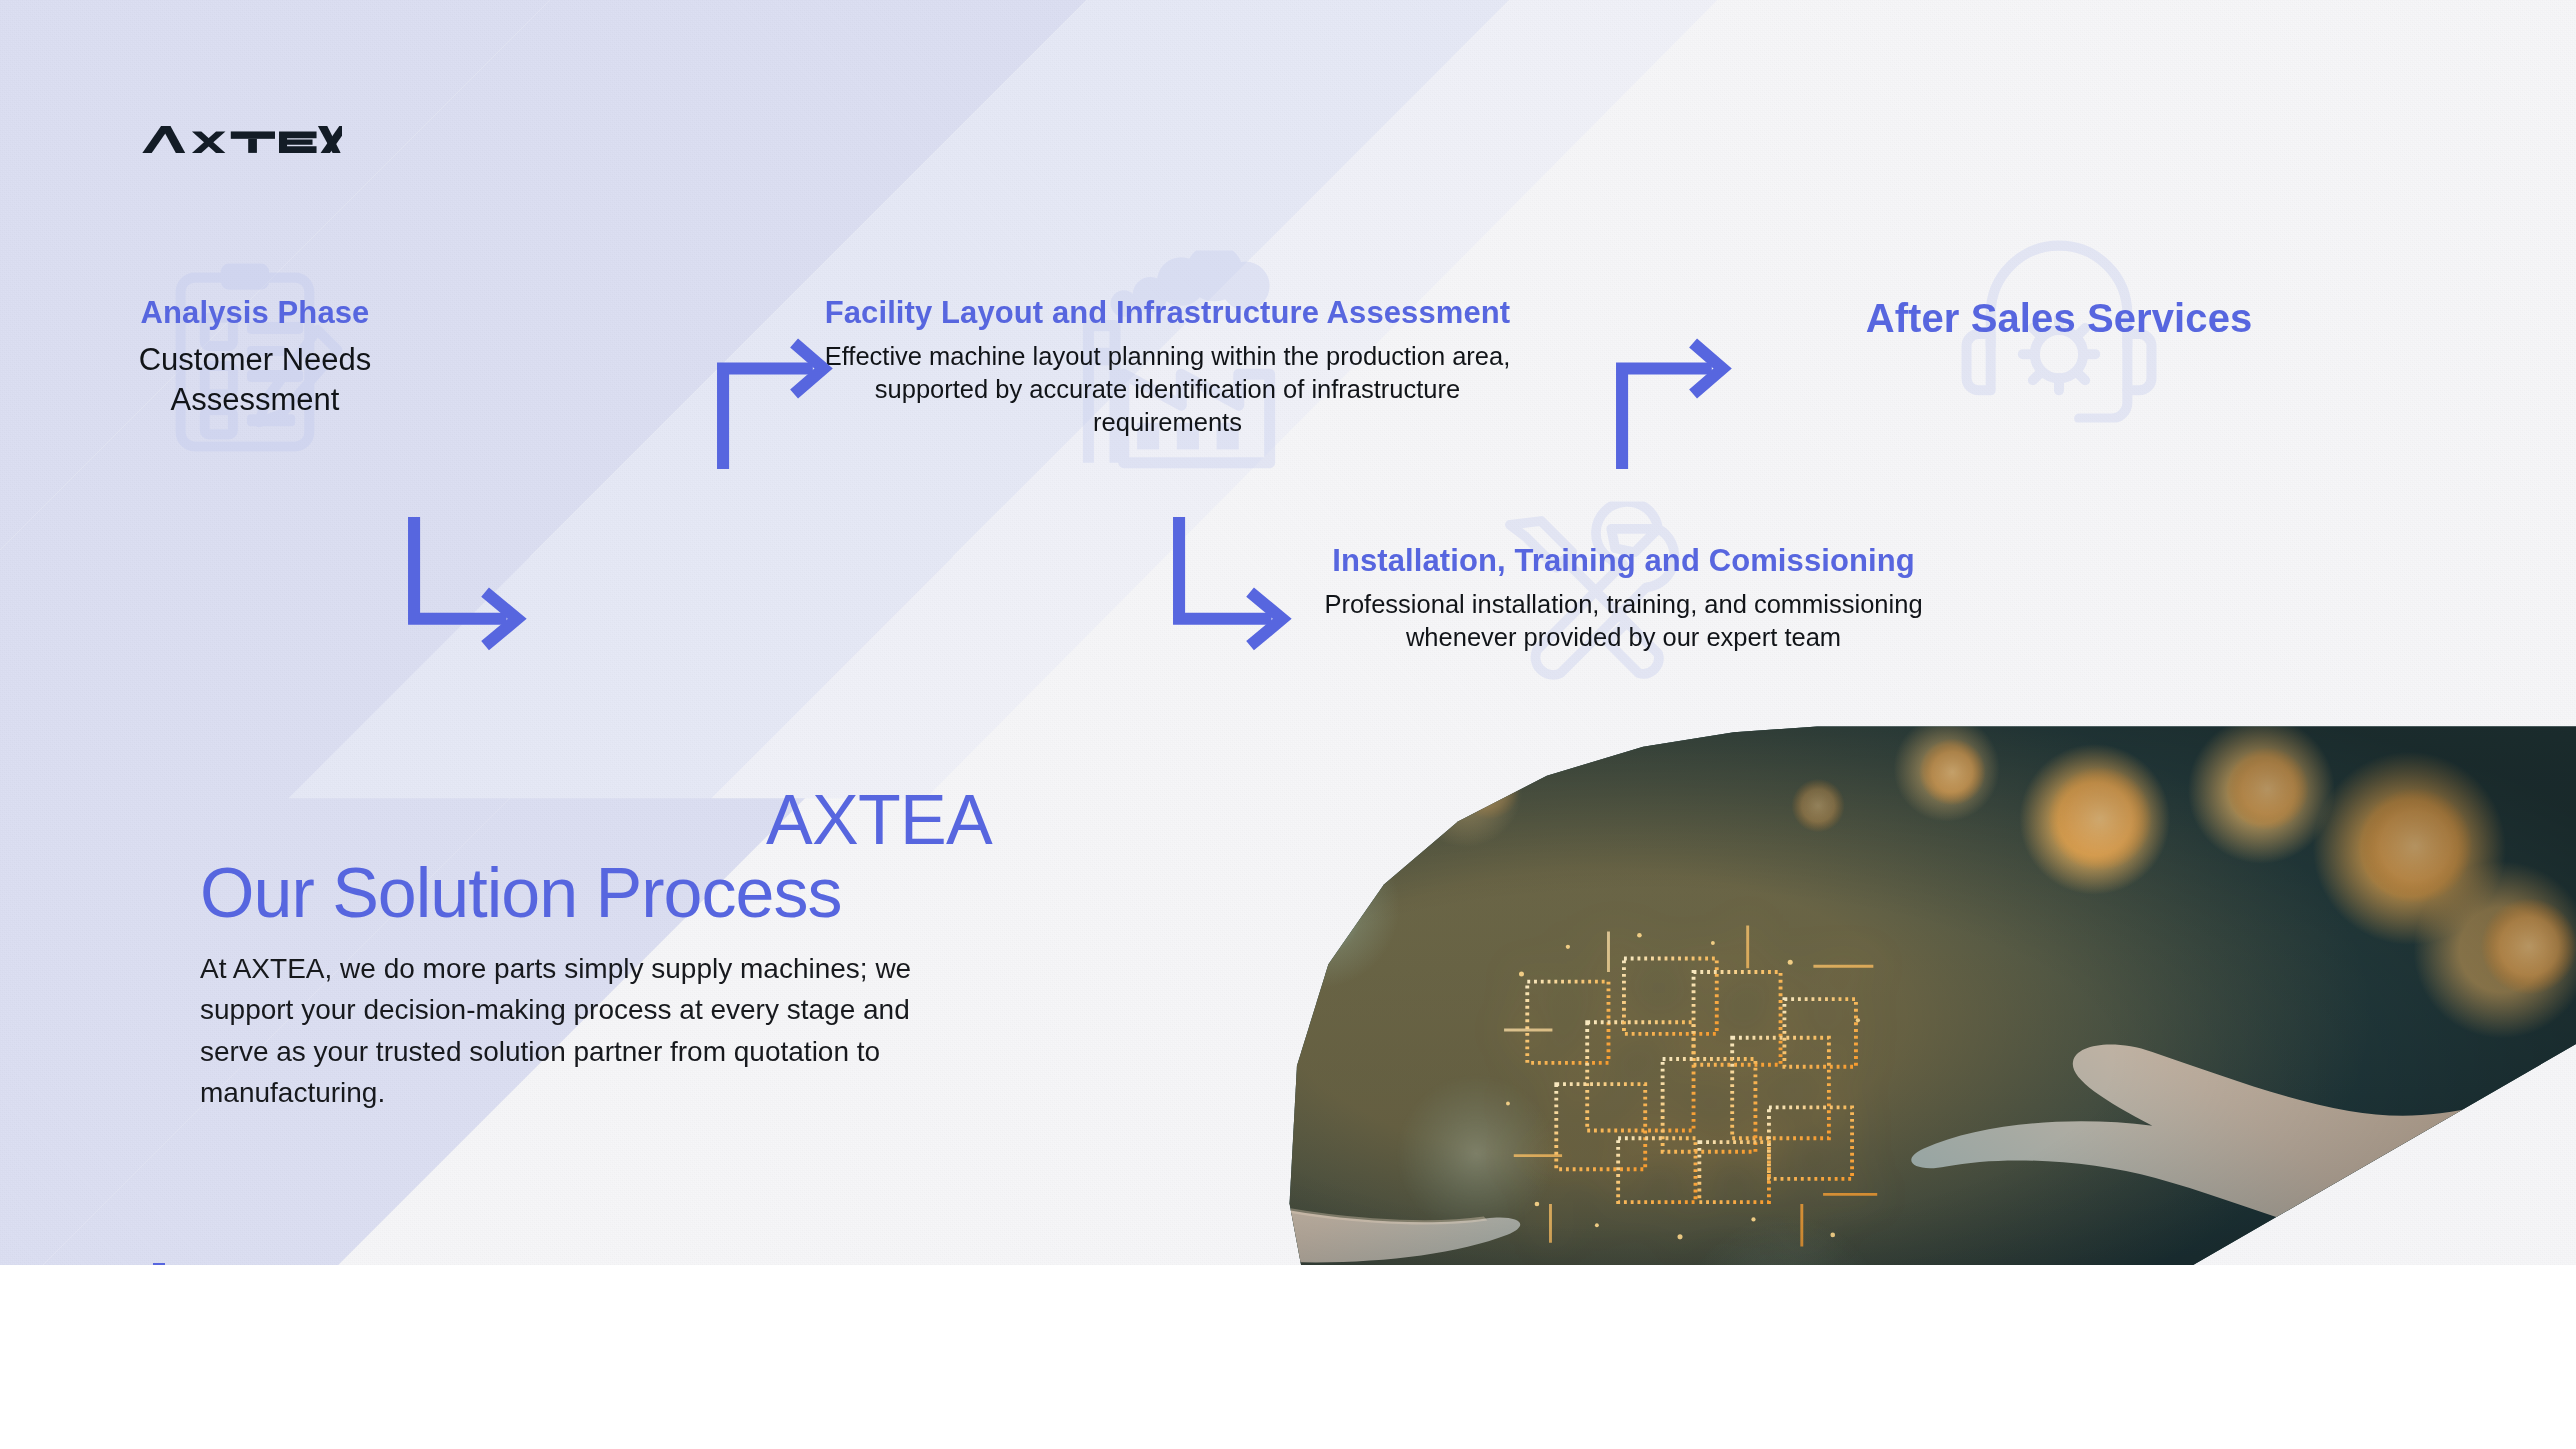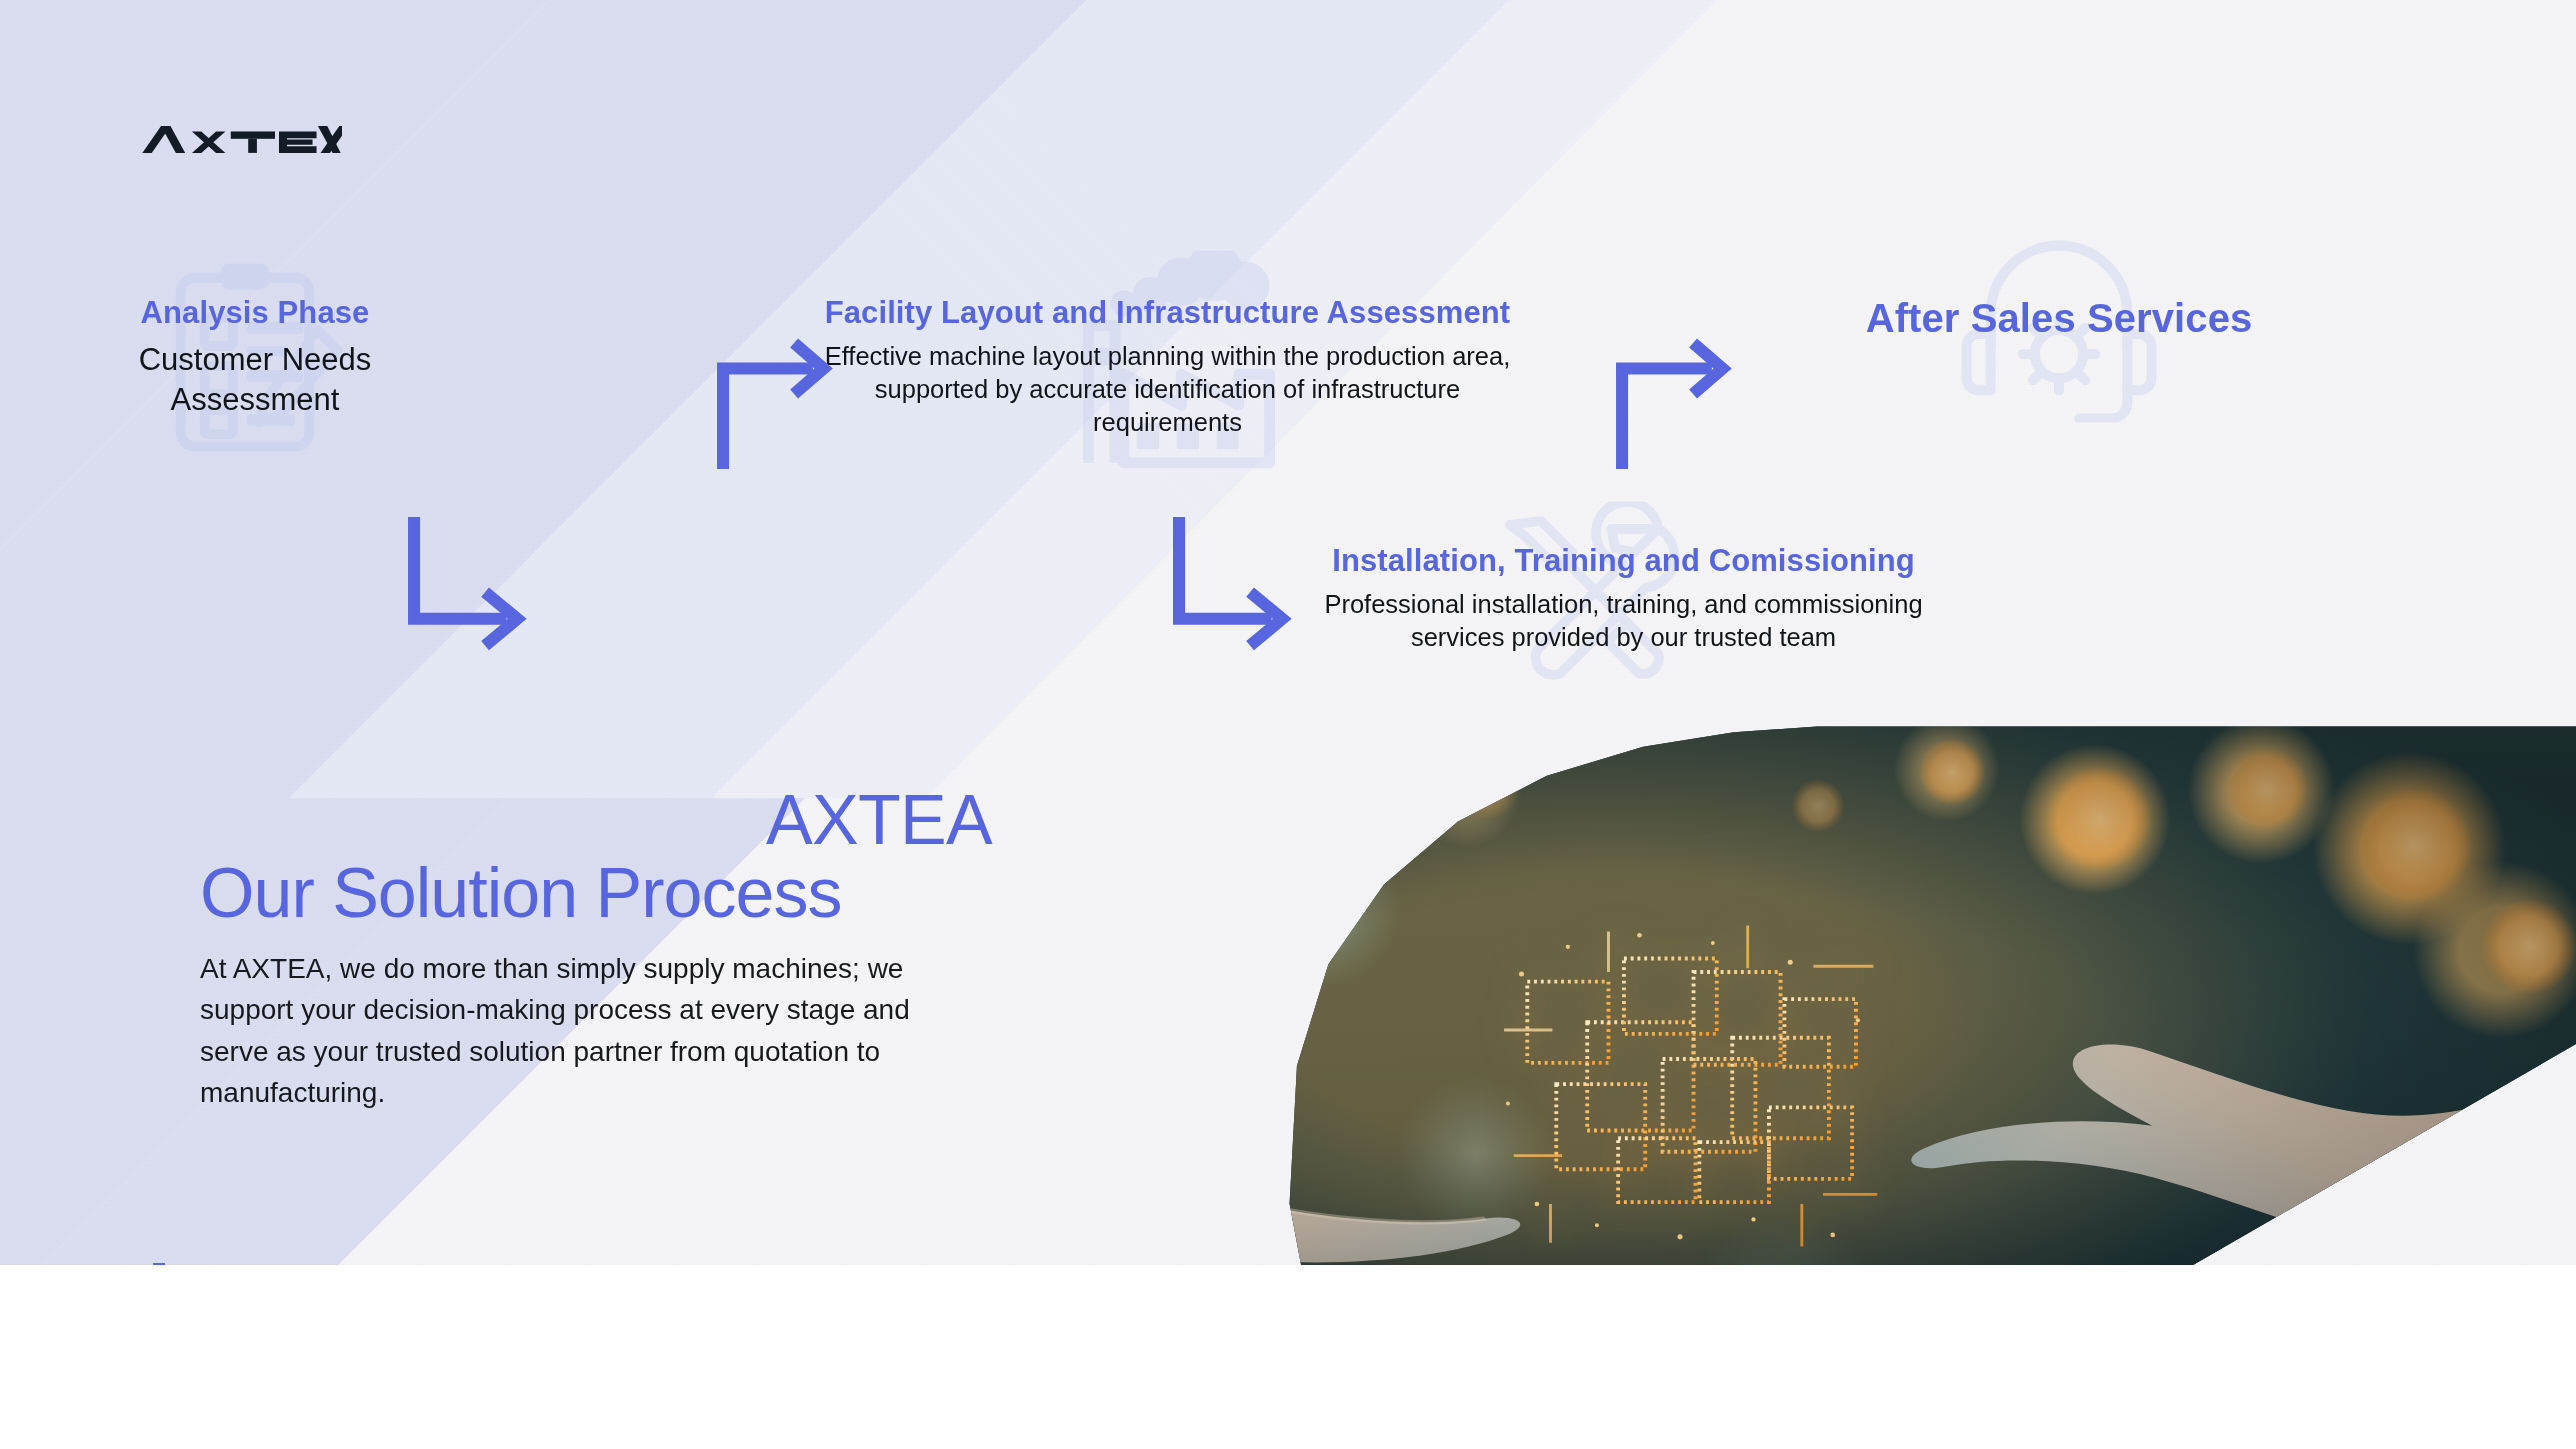--- a/index.html
+++ b/index.html
@@ -228,21 +228,21 @@
 
           <path d="M88 14 A16 16 0 1 0 70 32 L26 76 A9 9 0 0 0 38 88 L82 44 A16 16 0 0 0 88 14 L76 26 L66 24 L64 14 Z"></path>
 
           <path d="M12 12 L28 10 L44 26 L36 34 L20 18 Z"></path>
           <path d="M40 30 L76 66"></path>
           <path d="M72 62 L88 78 A8 8 0 0 1 78 88 L62 72 Z"></path>
         </g>
       </svg>
     </div>
     <h3 class="step-title">Installation, Training and Comissioning</h3>
-    <p class="step-desc">Professional installation, training, and commissioning services provided by our trusted team</p>
+    <p class="step-desc">Professional installation, training, and commissioning whenever provided by our expert team</p>
   </div>
 
   <div class="arrow" id="arrow-1">
     <svg width="134" height="134" viewBox="0 0 100 100" aria-hidden="true">
       <g fill="none" stroke="#5766df" stroke-width="9" stroke-linejoin="miter" stroke-linecap="butt">
         <path d="M9 100 L9 25 L76 25"></path>
         <path d="M62 6 L84 25 L62 44"></path>
       </g>
     </svg>
   </div>
@@ -270,21 +270,21 @@
       <g fill="none" stroke="#5766df" stroke-width="9" stroke-linejoin="miter" stroke-linecap="butt">
         <path d="M9 0 L9 76 L78 76"></path>
         <path d="M62 56 L86 76 L62 96"></path>
       </g>
     </svg>
   </div>
 
   <div id="headline">
     <div class="h-brand">AXTEA</div>
     <div class="h-title">Our Solution Process</div>
-    <p class="h-body">At AXTEA, we do more than simply supply machines; we support your decision-making process at every stage and serve as your trusted solution partner from quotation to manufacturing.</p>
+    <p class="h-body">At AXTEA, we do more parts simply supply machines; we support your decision-making process at every stage and serve as your trusted solution partner from quotation to manufacturing.</p>
   </div>
 
   <div id="mark">
     <svg viewBox="0 0 100 100" aria-hidden="true">
       <g fill="#5766df">
         <rect x="38" y="4" width="24" height="92"></rect>
         <rect x="4" y="38" width="92" height="24"></rect>
         <rect x="38" y="4" width="24" height="92" transform="rotate(45 50 50)"></rect>
         <rect x="4" y="38" width="92" height="24" transform="rotate(45 50 50)"></rect>
       </g>

